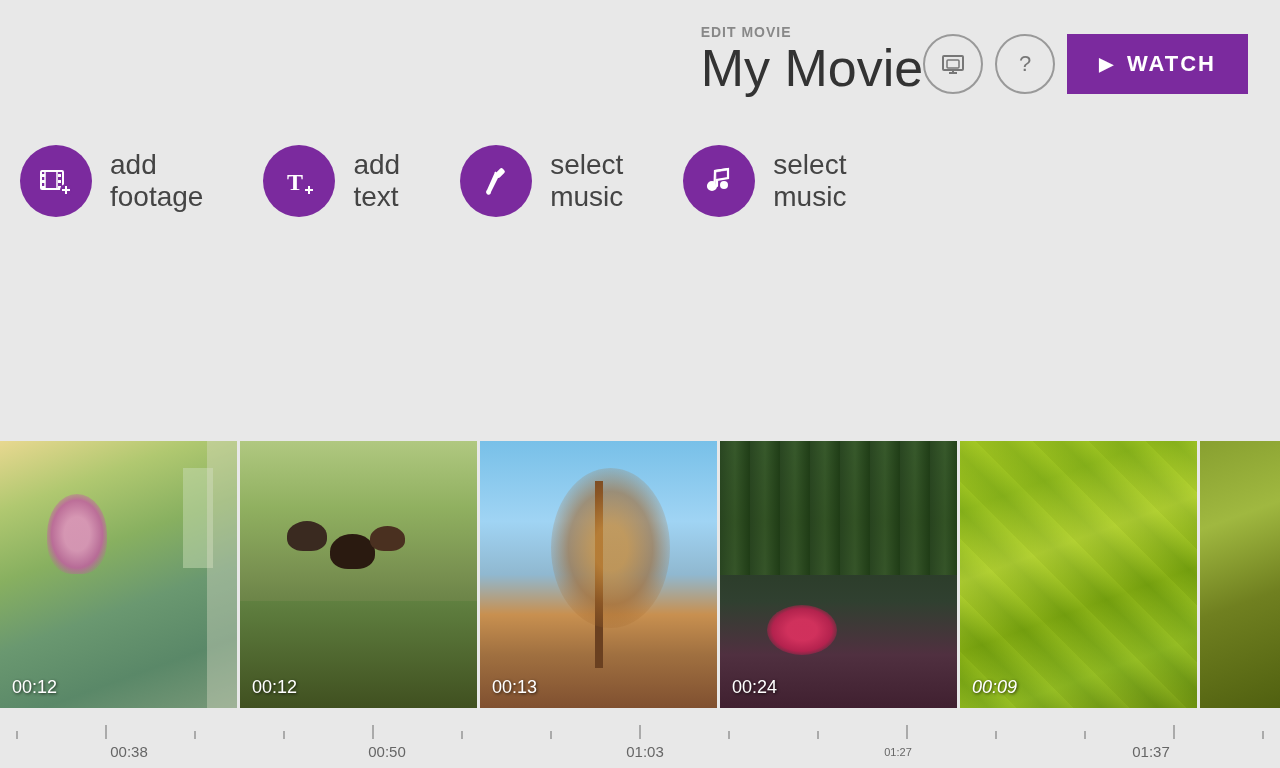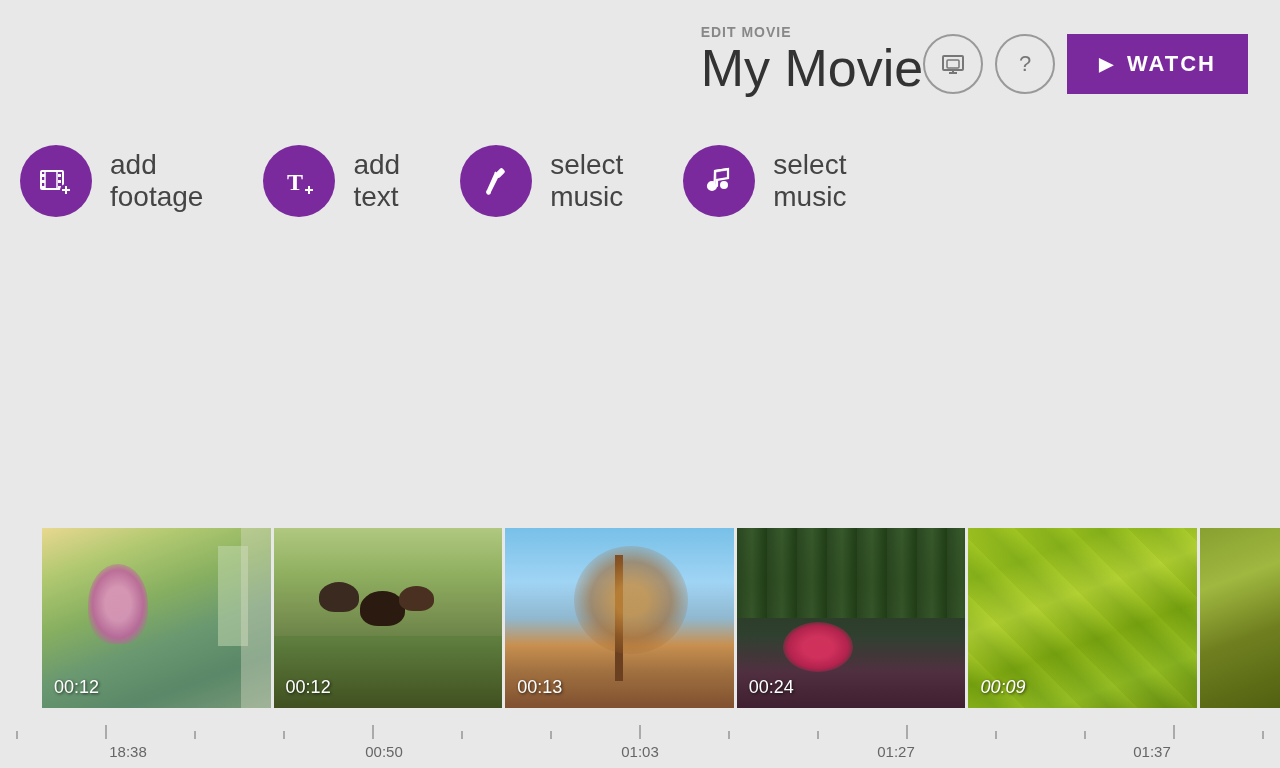--- a/index.html
+++ b/index.html
@@ -118,23 +118,22 @@
       color: #444;
       line-height: 1.15;
     }
 
     
     .clips-area {
       position: absolute;
       bottom: 60px;
       left: 0;
       right: 0;
-      height: 180px;
-      display: flex;
-      margin-left: 42px;
+      height: 267px;
+      display: flex;
     }
 
     .clip {
       flex: 1;
       position: relative;
       overflow: hidden;
       border-right: 3px solid #e8e8e8;
     }
 
     .clip:last-child {
@@ -361,20 +360,20 @@
       <div style="width:2px;height:8px;background:#aaa;"></div>
       <div style="width:2px;height:8px;background:#aaa;"></div>
       <div style="width:2px;height:14px;background:#aaa;"></div>
       <div style="width:2px;height:8px;background:#aaa;"></div>
       <div style="width:2px;height:8px;background:#aaa;"></div>
       <div style="width:2px;height:14px;background:#aaa;"></div>
       <div style="width:2px;height:8px;background:#aaa;"></div>
     </div>
 
     <div style="width:100%;display:flex;align-items:center;padding:4px 0 0 0;justify-content:space-around;">
-      <span style="font-size:15px;color:#666;">18:38</span>
+      <span style="font-size:15px;color:#666;">00:38</span>
       <span style="font-size:15px;color:#666;">00:50</span>
       <span style="font-size:15px;color:#666;">01:03</span>
-      <span style="font-size:15px;color:#666;">01:27</span>
+      <span style="font-size:11px;color:#666;">01:27</span>
       <span style="font-size:15px;color:#666;">01:37</span>
     </div>
   </div>
 </div>
 
 </body></html>

